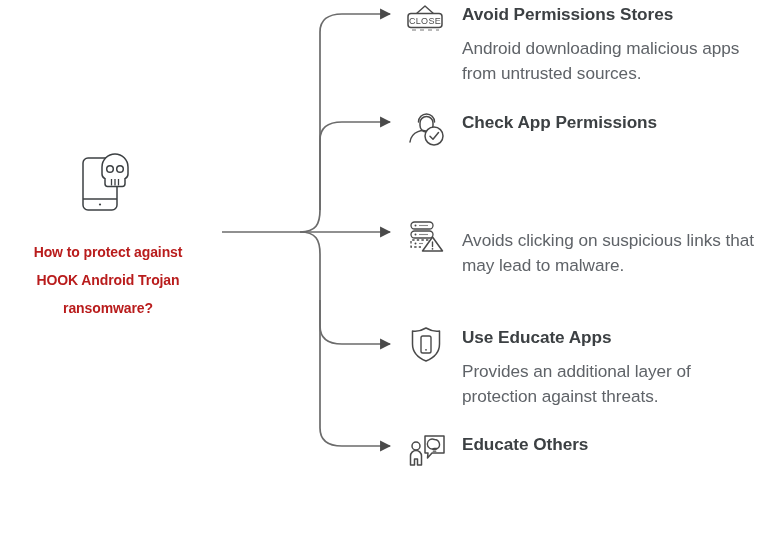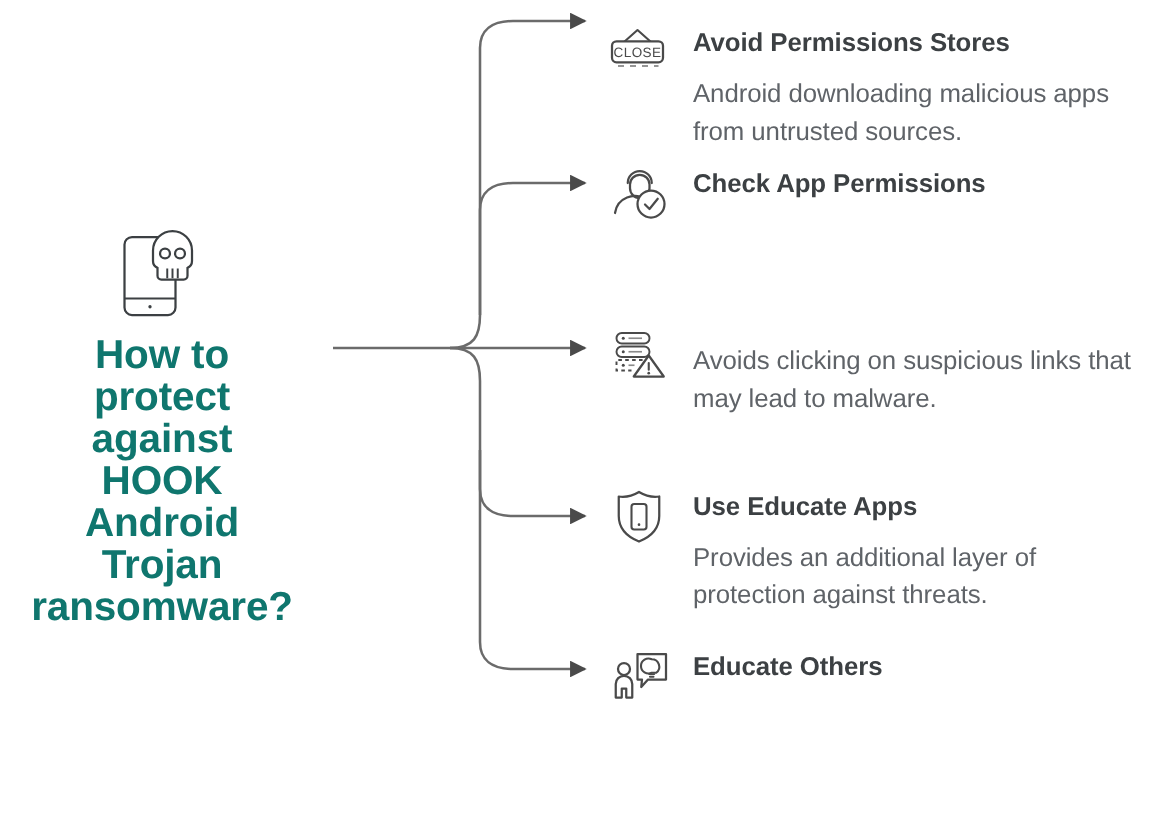--- a/index.html
+++ b/index.html
@@ -24,25 +24,25 @@
     width: 216px;
     text-align: center;
   }
   #root-icon-wrap {
     height: 72px;
     display: flex;
     align-items: center;
     justify-content: center;
   }
   #root-title {
-    margin-top: 0;
-    font-size: 27px;
+    margin-top: 16px;
+    font-size: 14px;
     line-height: 28px;
     font-weight: bold;
-    color: #0f766e;
+    color: #b91c1c;
     letter-spacing: -0.1px;
     padding: 0 18px;
     box-sizing: border-box;
   }
 
   
   #connectors {
     position: absolute;
     left: 0;
     top: 0;
@@ -79,21 +79,21 @@
     white-space: nowrap;
   }
   .branch-desc {
     margin-top: 10px;
     font-size: 17.2px;
     line-height: 24.5px;
     color: #5f6368;
     letter-spacing: -0.05px;
     max-width: 292px;
   }
-  .b0 { top: 16px; }
+  .b0 { top: 2px; }
   .b1 { top: 110px; }
   .b2 { top: 218px; }
   .b3 { top: 325px; }
   .b4 { top: 432px; }
   .b0 .branch-desc { max-width: 292px; }
   .b2 .branch-desc { max-width: 300px; }
 </style>
 </head>
 <body>
 

